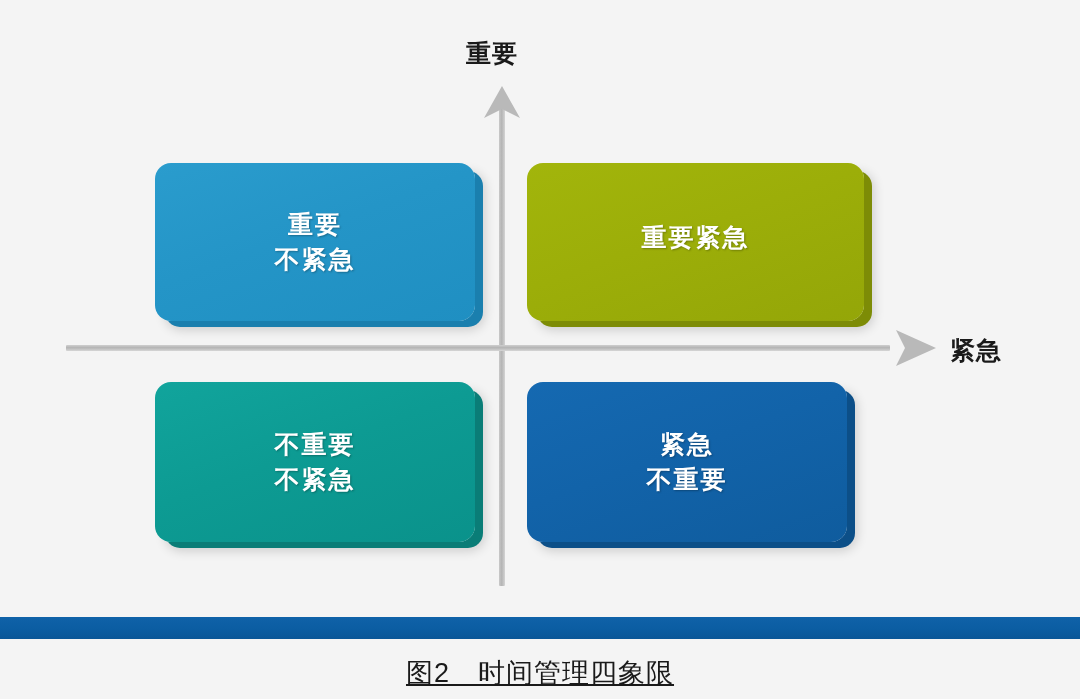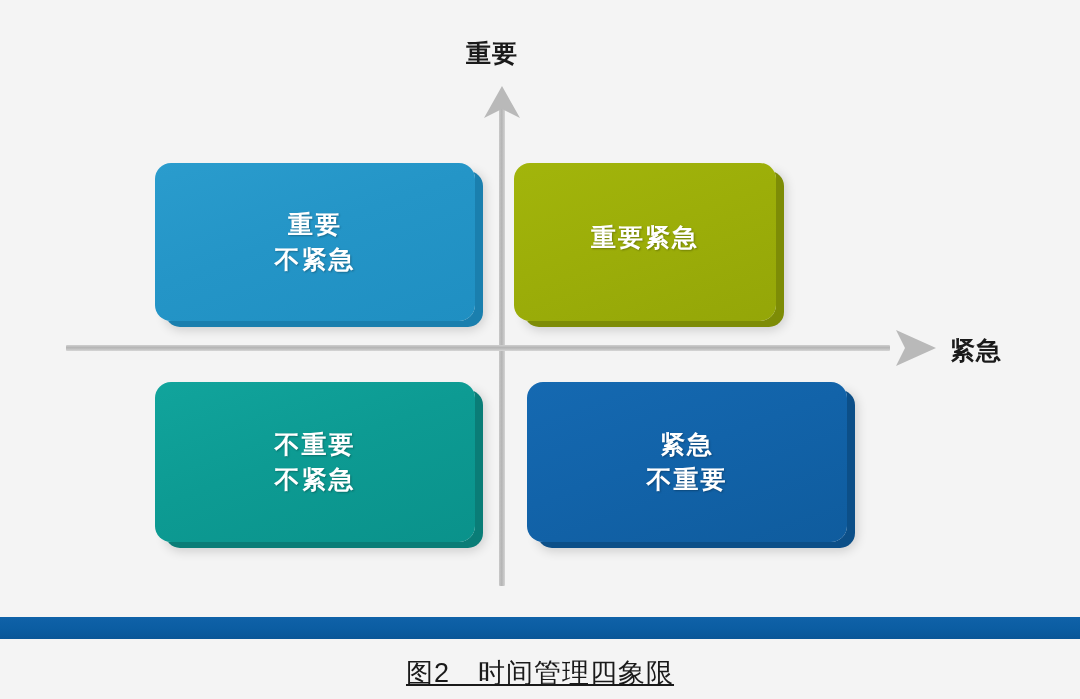--- a/index.html
+++ b/index.html
@@ -94,23 +94,23 @@
   #quad-tl {
     left: 155px;
     top: 163px;
     width: 320px;
     height: 158px;
     background: linear-gradient(160deg, #2a9ccd 0%, #2495c7 45%, #1f8fc2 100%);
     box-shadow: 9px 7px 0 -1px #1a7fae, 10px 9px 11px rgba(0,0,0,0.16);
   }
   
   #quad-tr {
-    left: 514px;
+    left: 527px;
     top: 163px;
-    width: 262px;
+    width: 337px;
     height: 158px;
     background: linear-gradient(160deg, #a2b50b 0%, #9cae09 45%, #94a608 100%);
     box-shadow: 9px 7px 0 -1px #7d8c06, 10px 9px 11px rgba(0,0,0,0.16);
   }
   #quad-tr .line { transform: translateY(-4px); }
   
   #quad-bl {
     left: 155px;
     top: 382px;
     width: 320px;

